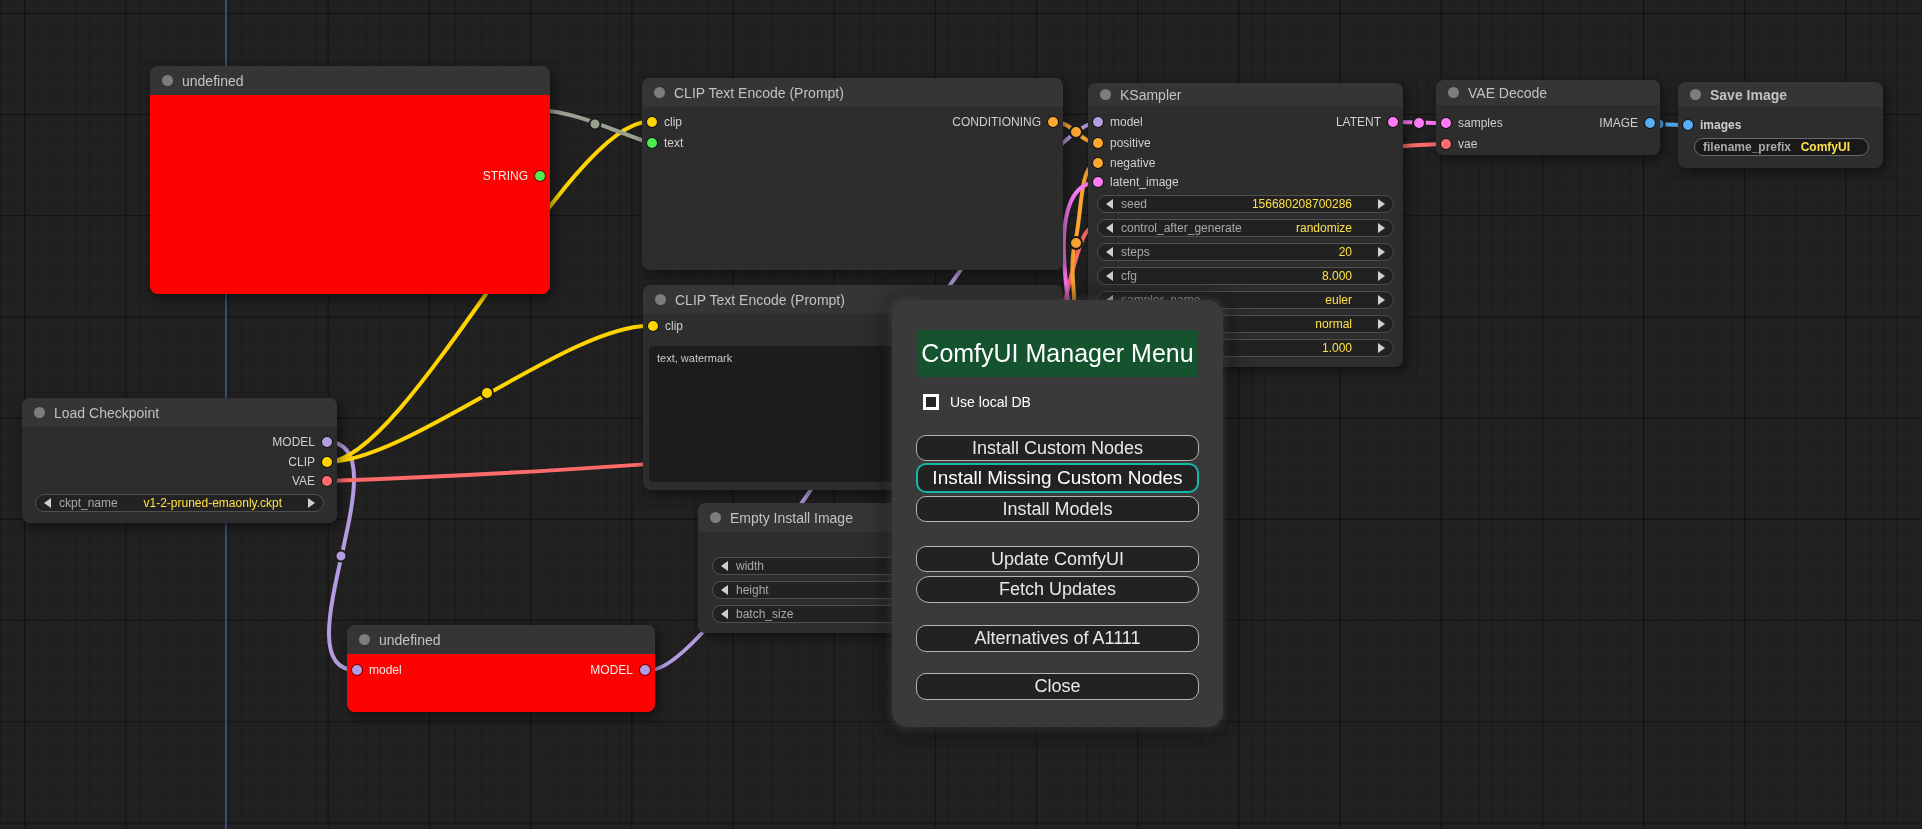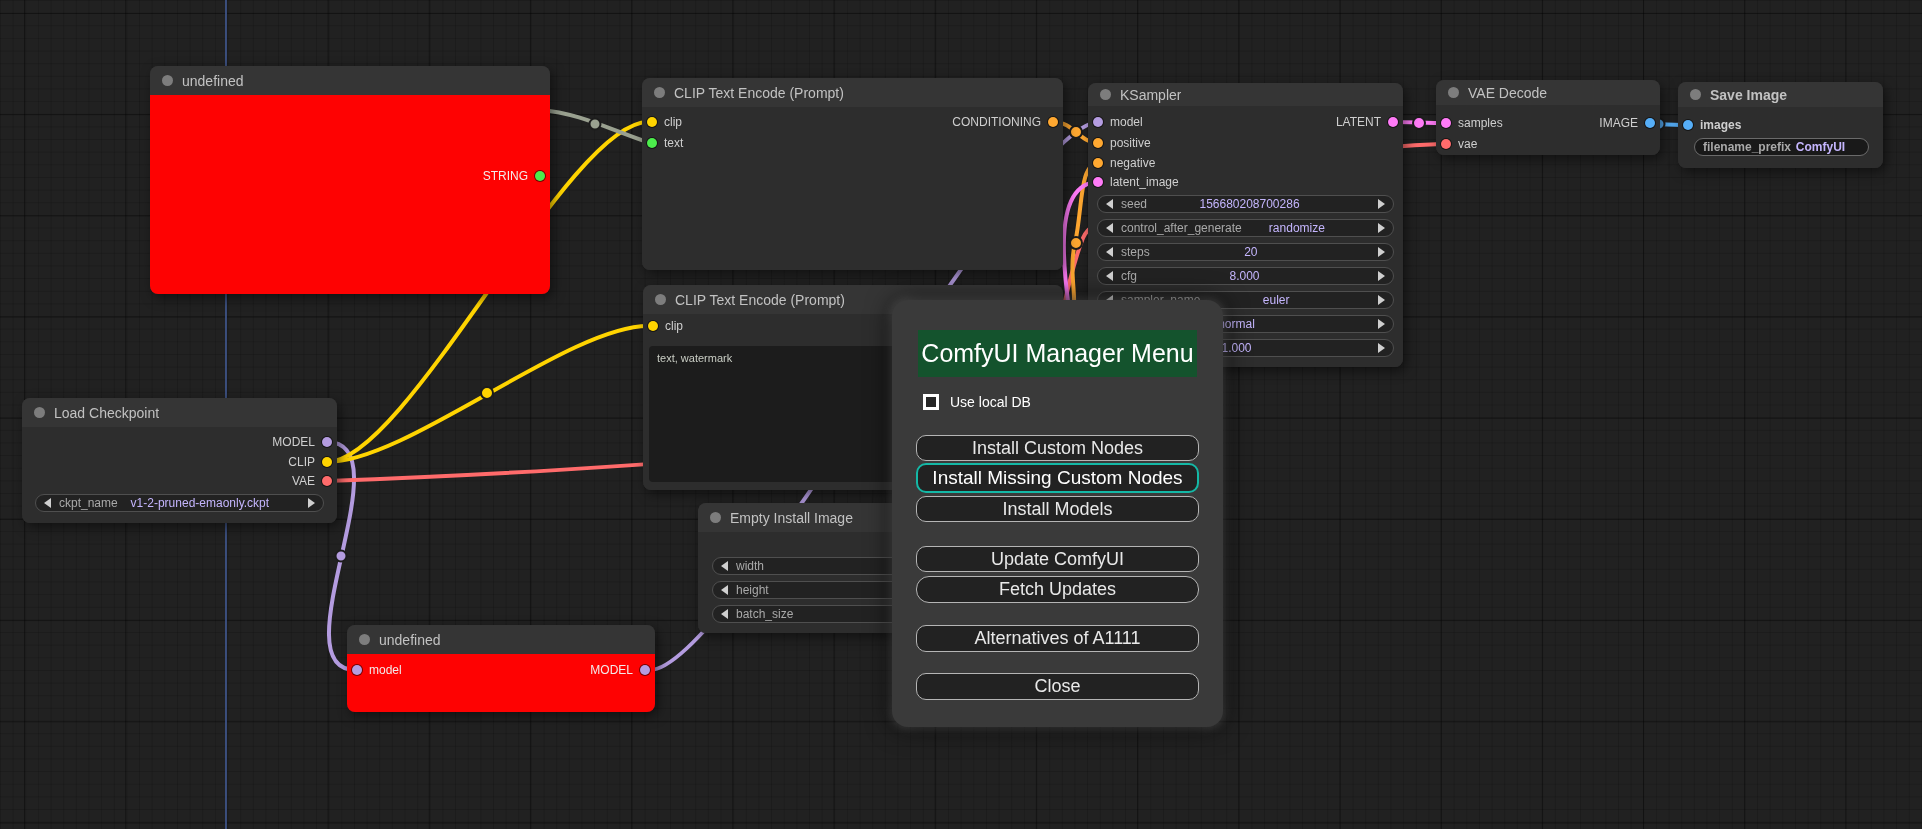--- a/index.html
+++ b/index.html
@@ -31,21 +31,21 @@
   .port{position:absolute;display:flex;align-items:center;gap:7px;height:14px;transform:translateY(-50%);font-size:12px;color:#cfcfcf;white-space:nowrap;}
   .port.in{left:5px;}
   .port.out{right:5px;}
   .pdot{width:10px;height:10px;border-radius:50%;box-shadow:0 0 0 1px rgba(0,0,0,.55);flex:none;}
 
   .widget{position:absolute;height:18px;background:#222;border:1px solid #4f4f4f;border-radius:10px;display:flex;align-items:center;font-size:12px;color:#a9a9a9;padding:0 8px;box-sizing:border-box;white-space:nowrap;}
   .warr{width:0;height:0;border-top:5px solid transparent;border-bottom:5px solid transparent;flex:none;}
   .warr.left{border-right:7px solid #cfcfcf;margin-right:8px;}
   .warr.right{border-left:7px solid #cfcfcf;margin-left:8px;}
   .wlabel{flex:none;}
-  .wvalue{flex:1;text-align:center;color:#c4b5fd;padding-right:18px;}
+  .wvalue{flex:1;text-align:right;color:#fde047;padding-right:18px;}
   .widget.noarrow .wvalue{padding-right:10px;}
   .ta{position:absolute;background:#1c1c1c;border-radius:4px;color:#c9cdc4;font-size:11px;padding:6px 8px;line-height:1.25;box-sizing:border-box;}
 
   .dialog{position:absolute;left:892px;top:300px;width:331px;height:427px;z-index:10;background:#3a3a3a;border-radius:16px;
     box-shadow:0 0 26px rgba(0,0,0,.78),0 0 10px 1px rgba(235,235,235,.28);}
   .dtitle{position:absolute;left:26px;top:30px;width:279px;height:47px;background:#14532d;color:#fff;font-size:25px;display:flex;align-items:center;justify-content:center;white-space:nowrap;}
   .dcheckrow{position:absolute;left:31px;top:94px;display:flex;align-items:center;gap:11px;}
   .dcheck{width:10px;height:10px;border:3px solid #fff;background:#262626;flex:none;}
   .dchecklabel{color:#fff;font-size:14px;}
   .dbtn{position:absolute;left:24px;width:283px;background:#222;border:1px solid #b5b5b5;border-radius:10px;color:#e8e8e8;font-size:18px;display:flex;align-items:center;justify-content:center;box-sizing:border-box;white-space:nowrap;cursor:pointer;}

